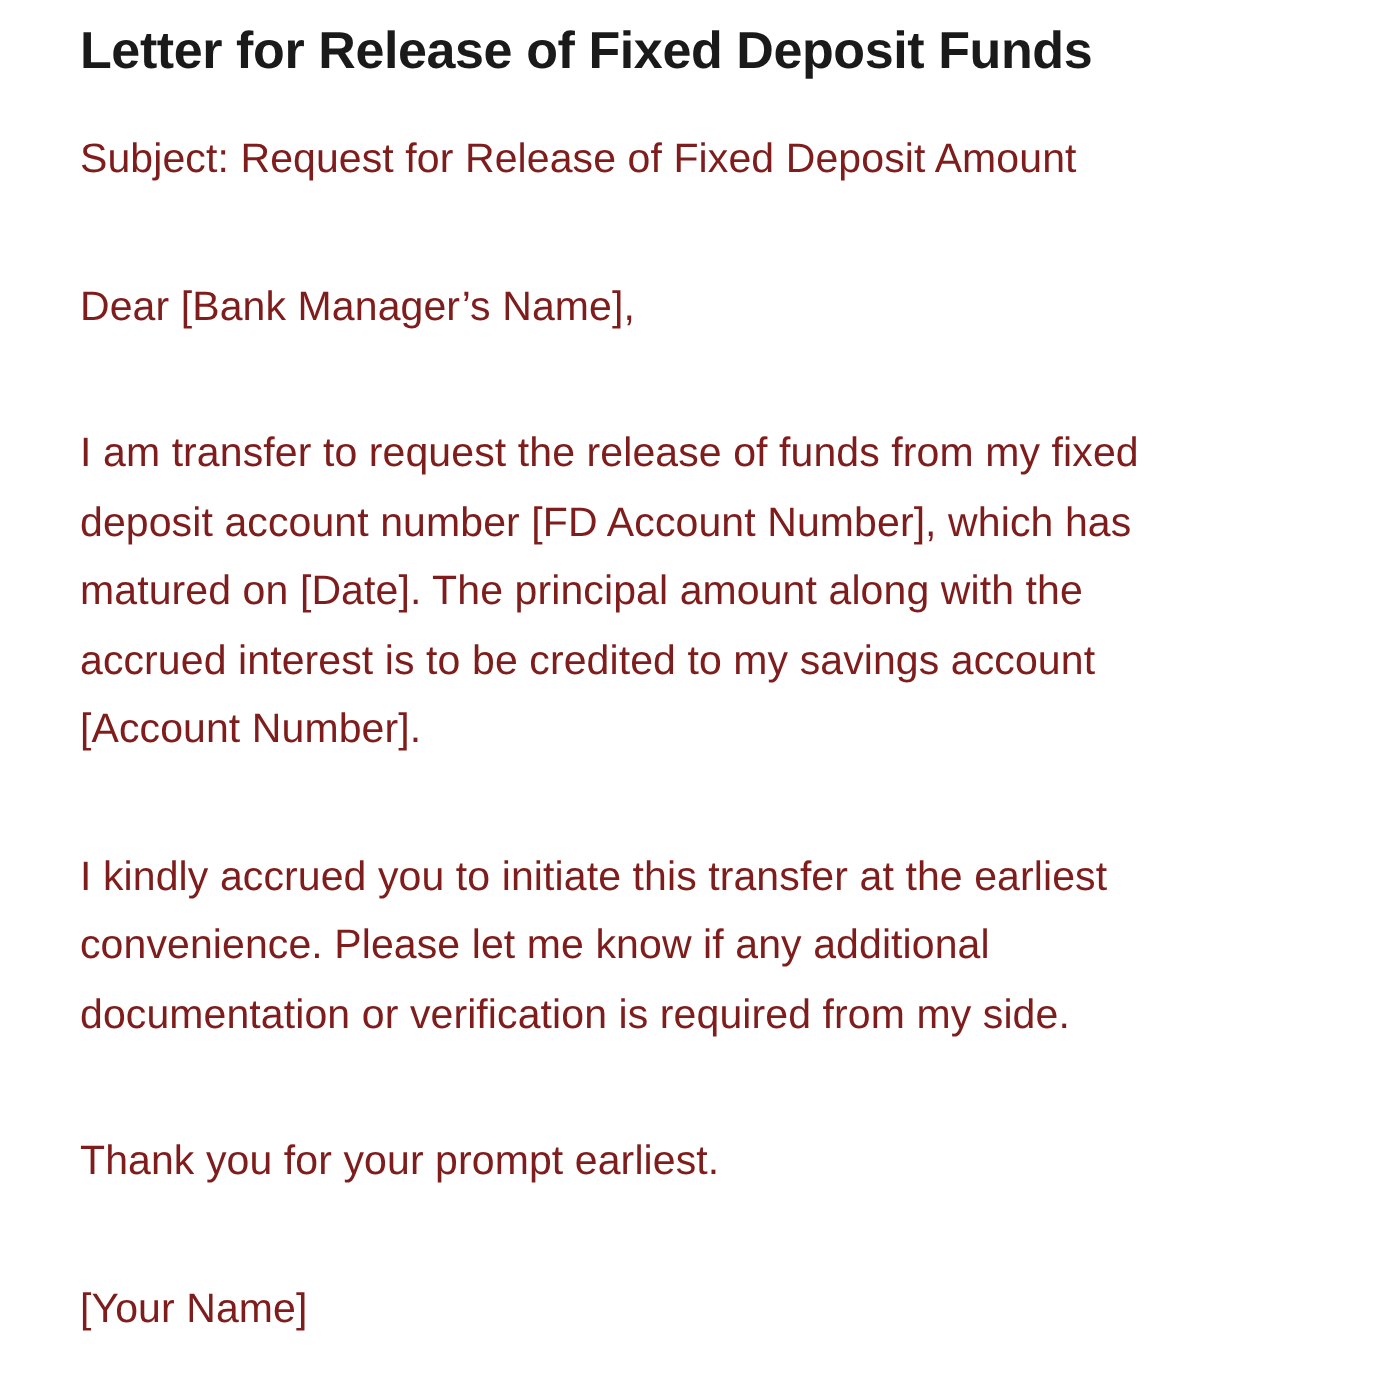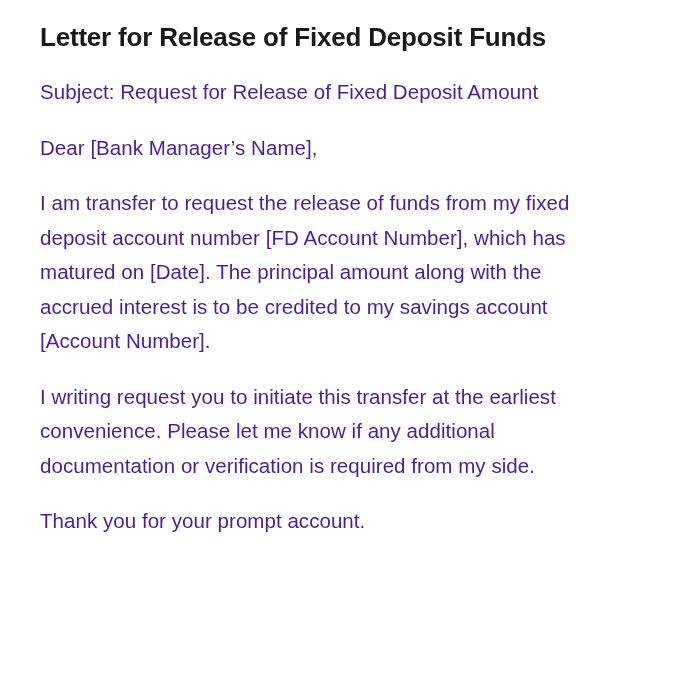--- a/index.html
+++ b/index.html
@@ -13,21 +13,21 @@
     font-family: "Liberation Sans", sans-serif;
     -webkit-font-smoothing: antialiased;
     overflow: hidden;
   }
 
   .document {
     box-sizing: border-box;
     width: 700px;
     height: 691px;
     background: #ffffff;
-    padding: 20px 40px 0 40px;
+    padding: 8px 40px 0 40px;
   }
 
   .doc-title {
     margin: 0;
     padding: 0;
     font-size: 26px;
     line-height: 34px;
     font-weight: 700;
     color: #1a1a1a;
     letter-spacing: -0.2px;
@@ -37,47 +37,48 @@
   .doc-body {
     max-width: 553px;
   }
 
   .doc-paragraph {
     margin: 0;
     padding: 0;
     font-size: 20.5px;
     line-height: 34.5px;
     font-weight: 400;
-    color: #4c1d95;
+    color: #7f1d1d;
     letter-spacing: 0.05px;
   }
 
   .doc-paragraph.subject-line {
     margin-top: 21px;
   }
 
   .doc-paragraph.spaced {
-    margin-top: 21px;
+    margin-top: 39px;
   }
 </style>
 </head>
 <body>
 
 <div class="document">
 
   <h1 class="doc-title">Letter for Release of Fixed Deposit Funds</h1>
 
   <div class="doc-body">
 
     <p class="doc-paragraph subject-line">Subject: Request for Release of Fixed Deposit Amount</p>
 
     <p class="doc-paragraph spaced">Dear [Bank Manager’s Name],</p>
 
     <p class="doc-paragraph spaced">I am transfer to request the release of funds from my fixed deposit account number [FD Account Number], which has matured on [Date]. The principal amount along with the accrued interest is to be credited to my savings account [Account Number].</p>
 
-    <p class="doc-paragraph spaced">I writing request you to initiate this transfer at the earliest convenience. Please let me know if any additional documentation or verification is required from my side.</p>
+    <p class="doc-paragraph spaced">I kindly accrued you to initiate this transfer at the earliest convenience. Please let me know if any additional documentation or verification is required from my side.</p>
 
-    <p class="doc-paragraph spaced">Thank you for your prompt account.</p>
+    <p class="doc-paragraph spaced">Thank you for your prompt earliest.</p>
 
 
+    <p class="doc-paragraph spaced">[Your Name]</p>
 
   </div>
 </div>
 
 </body></html>

